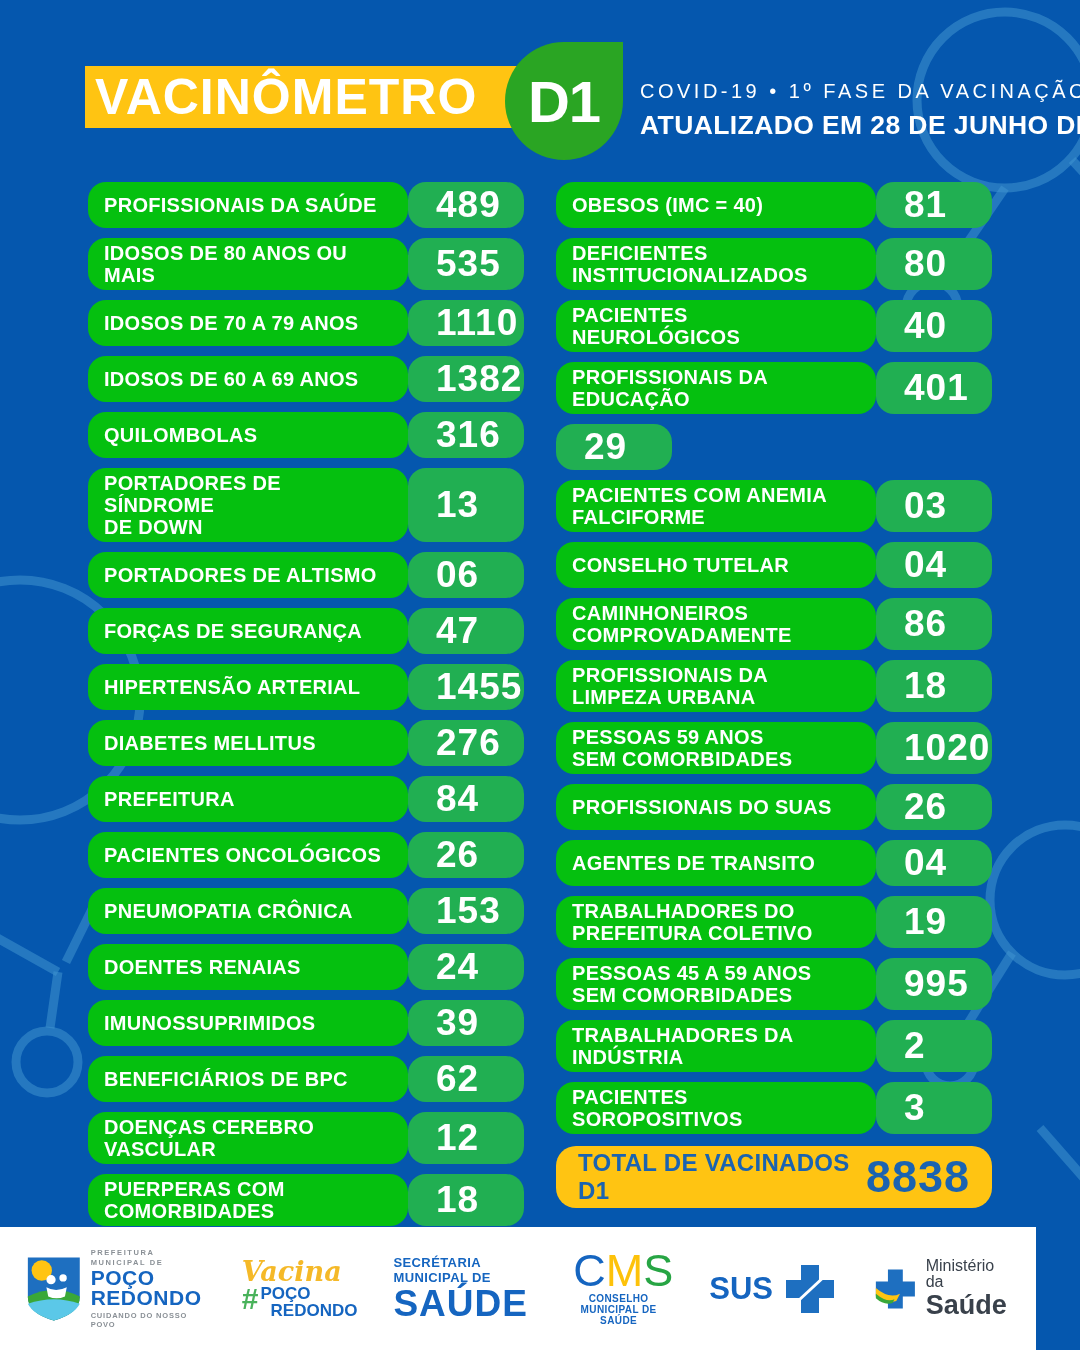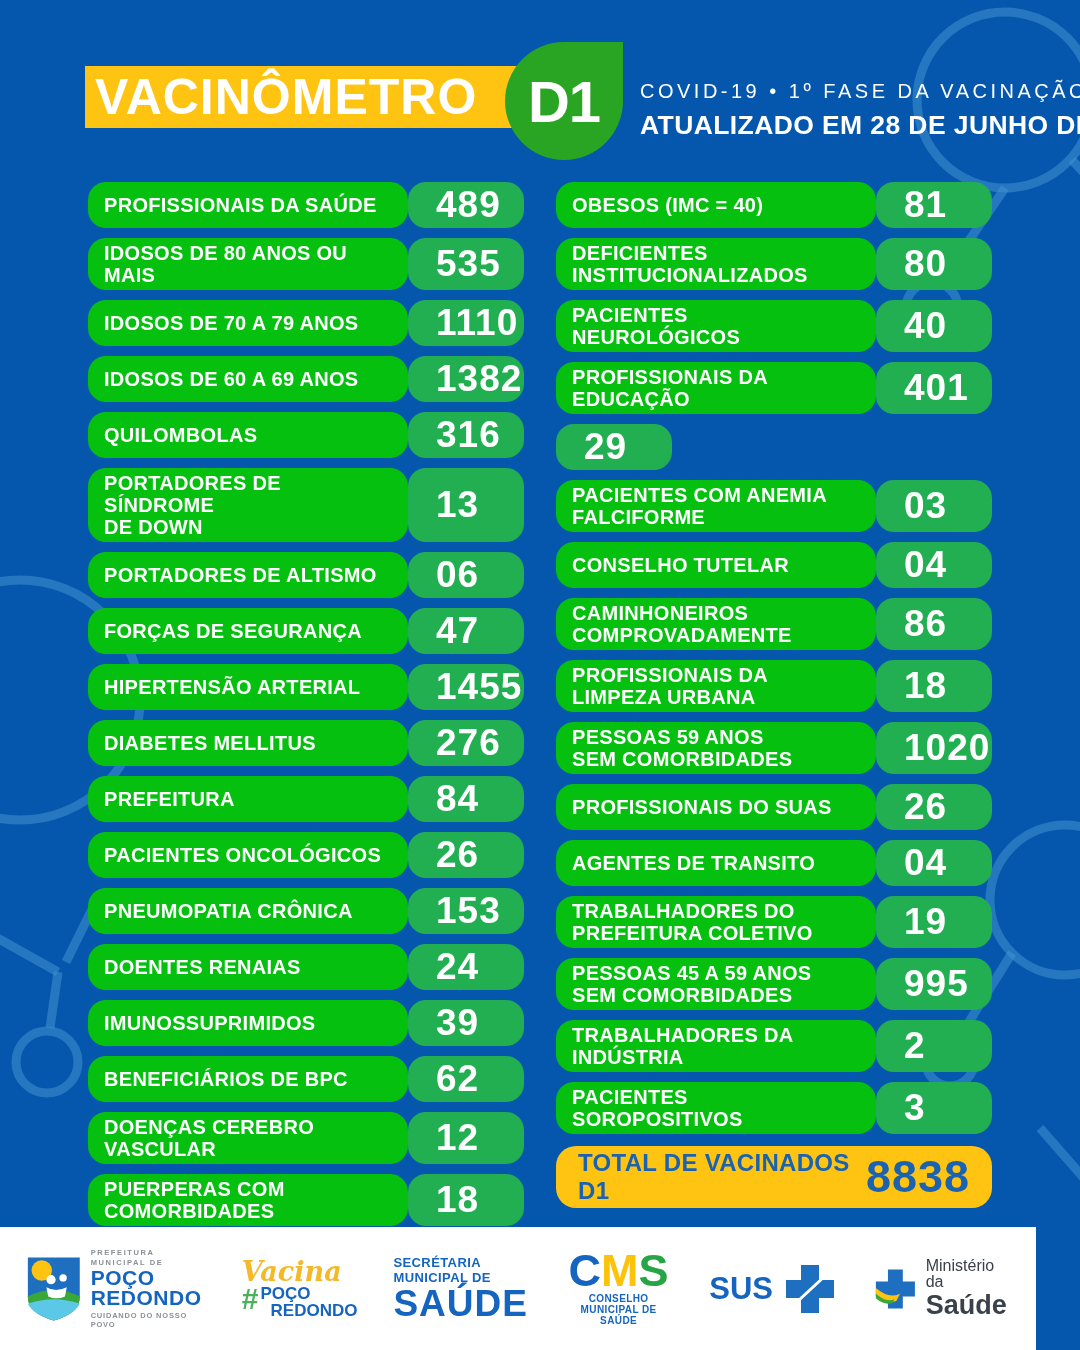--- a/index.html
+++ b/index.html
@@ -66,21 +66,21 @@
   .pr-name{ color:#1565c0; font-size:21px; font-weight:900; line-height:0.95; letter-spacing:0.5px; }
   .pr-slogan{ color:#8a9096; font-size:7.5px; font-weight:700; letter-spacing:0.8px; margin-top:3px; }
   .vacina-script{ font-family:"DejaVu Serif", serif; font-style:italic; font-weight:700;
     color:#f5b928; font-size:27px; line-height:1; }
   .vacina-row{ display:flex; align-items:flex-start; gap:2px; }
   .vacina-hash{ color:#49b25b; font-size:30px; font-weight:900; line-height:0.9; }
   .vacina-name{ color:#1565c0; font-size:17px; font-weight:900; line-height:1; }
   .vacina-name2{ color:#1565c0; font-size:17px; font-weight:900; line-height:1; margin-left:10px; }
   .sec-line1{ color:#1565c0; font-size:13px; font-weight:700; letter-spacing:0.4px; }
   .sec-line2{ color:#1565c0; font-size:37px; font-weight:900; letter-spacing:1px; line-height:1; }
-  .cms-word{ font-size:45px; font-weight:700; line-height:0.9; letter-spacing:0px; }
+  .cms-word{ font-size:45px; font-weight:400; line-height:0.9; letter-spacing:0px;text-align:right; }
   .cms-c{ color:#1565c0; } .cms-m{ color:#fdc20a; } .cms-s{ color:#27a544; }
   .cms-cap{ color:#1565c0; font-size:10px; font-weight:800; letter-spacing:0.4px; margin-top:2px; }
   .ms-line1{ color:#39414b; font-size:16px; font-weight:500; line-height:1.05; }
   .ms-line2{ color:#39414b; font-size:27px; font-weight:700; line-height:1.05; }
   .sus-word{ color:#1565c0; font-size:31px; font-weight:900; letter-spacing:0px; }
 </style>
 </head>
 <body>
 
 <svg class="decor" width="1080" height="1350" viewBox="0 0 1080 1350" fill="none" stroke="#3f93cf" stroke-opacity="0.55" stroke-width="9">

